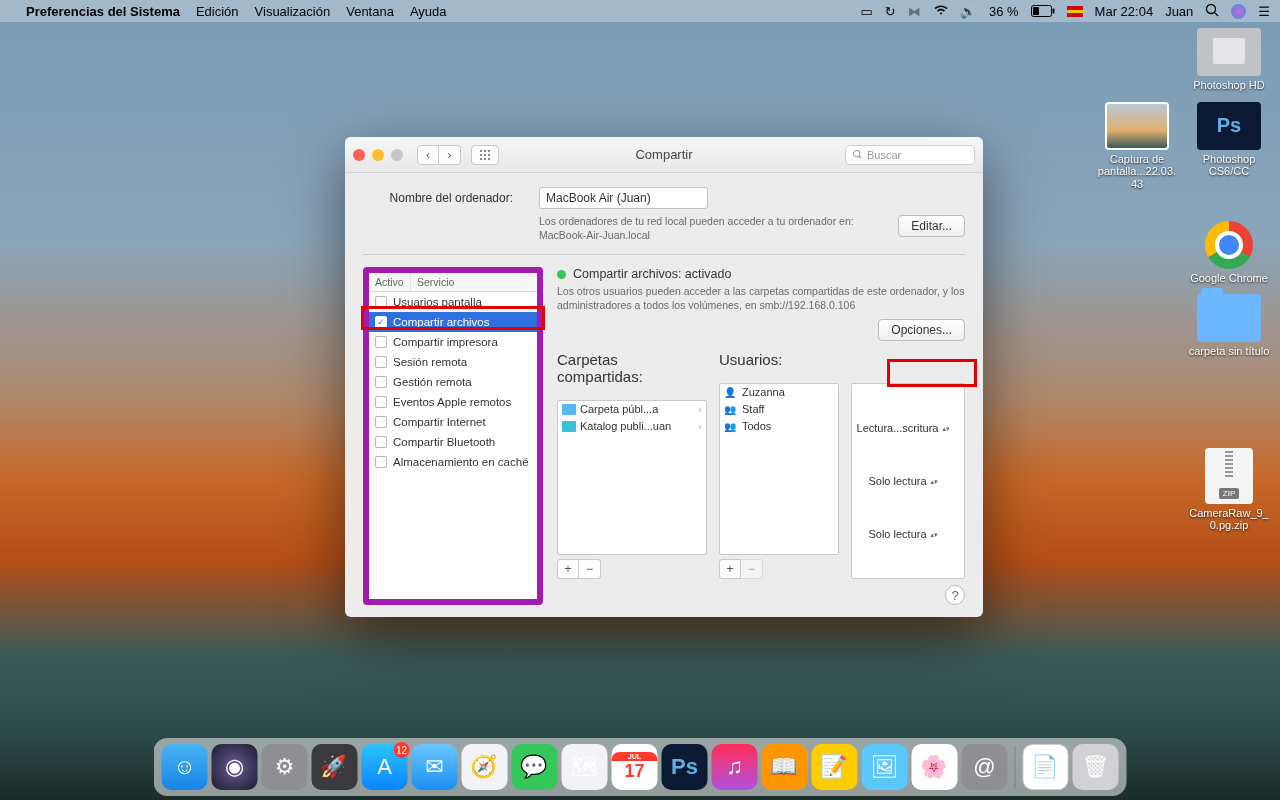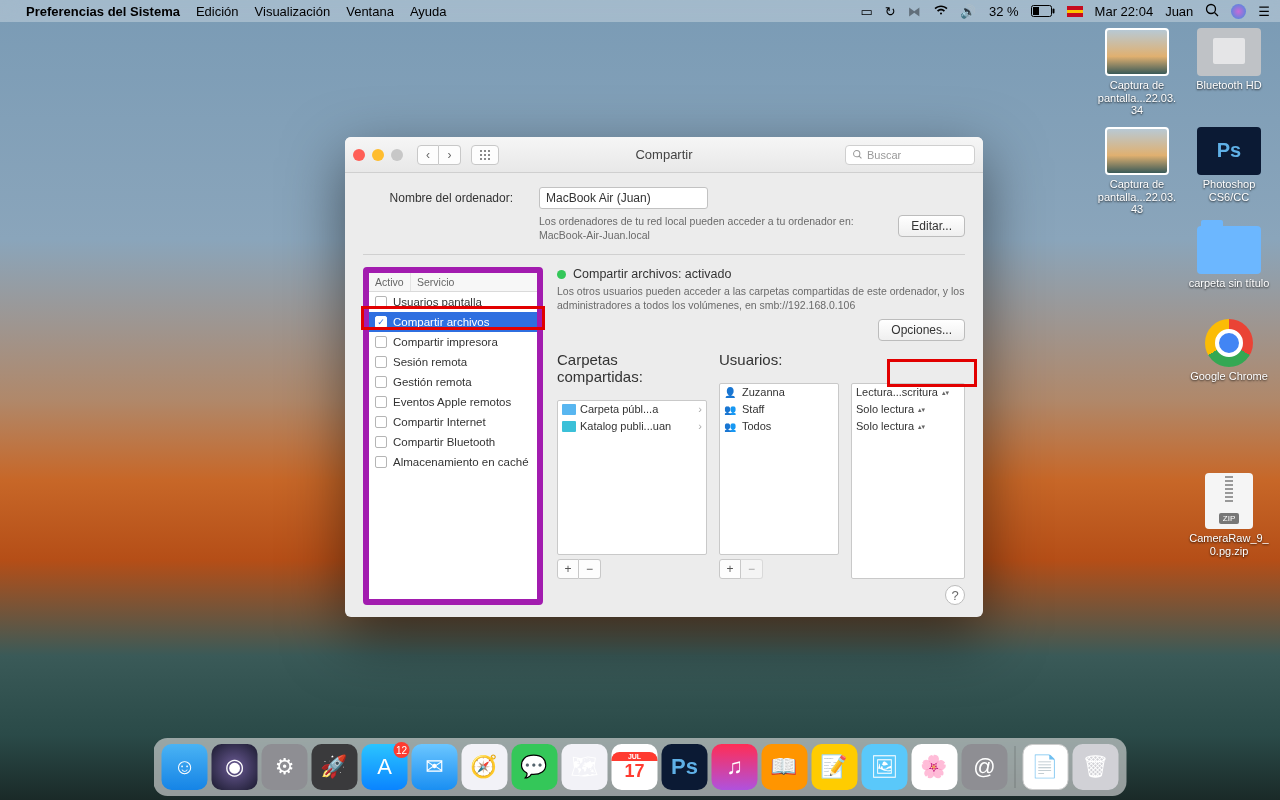--- a/index.html
+++ b/index.html
@@ -73,21 +73,21 @@
 .dot-green { width:9px; height:9px; background:#34c759; border-radius:50%; }
 .opts-row { display:flex; justify-content:flex-end; margin-top:6px;}
 .lists { display:flex; gap:12px; margin-top:10px; flex:1; min-height:0;}
 .listcol { display:flex; flex-direction:column; min-width:0;}
 .listcol .h { font-size:15px; margin-bottom:15px;}
 .listbox { border:1px solid #c9c9c9; background:#fff; flex:1; font-size:11px; overflow:hidden; border-radius:2px;}
 .listbox .item { display:flex; align-items:center; height:17px; padding:0 4px; gap:4px;}
 .foldersmall { width:14px; height:11px; background:#58b6f0; border-radius:1px; flex-shrink:0;}
 .foldersmall.alt{ background:#3bc0d8;}
 .usericon { font-size:10px; width:14px; display:inline-block; text-align:center;}
-.permcol .listbox .item { justify-content:flex-start; padding-right:14px; }
+.permcol .listbox .item { justify-content:center; padding-right:14px;margin-top:36px; }
 .stepper { display:flex; flex-direction:column; font-size:7px; line-height:7px; color:#666;}
 .addrm { display:flex; margin-top:4px; }
 .addrm button { width:22px; height:20px; border:1px solid #c8c8c8; background:#fdfdfd; font-size:12px; color:#555;}
 .addrm button:first-child{border-radius:3px 0 0 3px;} .addrm button:last-child{border-radius:0 3px 3px 0; border-left:0;}
 
 .helpbtn { width:20px; height:20px; border:1px solid #bcbcbc; border-radius:50%; background:#fff; color:#6a6a6a; font-size:13px; display:flex; align-items:center; justify-content:center; align-self:flex-end; margin-top:6px;}
 
 
 .annot { position:absolute; border:3px solid #e20000; pointer-events:none; }
 
@@ -132,21 +132,21 @@
   <div class="right">
     <span class="item">▭</span>
     <span class="item">↻</span>
     <span class="item" style="opacity:.4">⧓</span>
     <span class="item">
       <svg width="16" height="12" viewBox="0 0 16 12">
           <path d="M8 10.5a1 1 0 100-2 1 1 0 000 2zM4 6.5c2.2-2.2 5.8-2.2 8 0l-1.2 1.2c-1.5-1.5-4-1.5-5.6 0L4 6.5zM1.5 4C5 0.5 11 0.5 14.5 4l-1.2 1.2C10.5 2.4 5.5 2.4 2.7 5.2L1.5 4z" fill="#000"></path>
         </svg>
     </span>
     <span class="item">🔊</span>
-    <span class="item">32 %</span>
+    <span class="item">36 %</span>
     <span class="item battery-icon">
       <svg width="24" height="12" viewBox="0 0 24 12">
           <rect x="0.5" y="0.5" width="20" height="11" rx="2" fill="none" stroke="#000"></rect>
           <rect x="21.5" y="3.5" width="2" height="5" rx="1" fill="#000"></rect>
           <rect x="2" y="2" width="6" height="8" fill="#000"></rect>
         </svg>
     </span>
     <span class="flag item"></span>
     <span class="item">Mar 22:04</span>
     <span class="item">Juan</span>
@@ -157,45 +157,41 @@
         </svg>
     </span>
     <span class="item" style="width:15px;height:15px;border-radius:50%;background:radial-gradient(#c96bd6,#3a8de0);display:inline-block"></span>
     <span class="item">☰</span>
   </div>
 </div>
 
 <div class="desktop-icons">
   <div class="row2">
     <div class="di">
-        <div class="iconbox thumb"></div>
-        <div class="lbl">Captura de pantalla...22.03.34</div>
-      </div>
-    <div class="di">
         <div class="iconbox drive"></div>
-        <div class="lbl">Bluetooth HD</div>
+        <div class="lbl">Photoshop HD</div>
       </div>
   </div>
   <div class="row2">
     <div class="di">
         <div class="iconbox thumb"></div>
         <div class="lbl">Captura de pantalla...22.03.43</div>
       </div>
     <div class="di">
         <div class="iconbox psicon">Ps</div>
         <div class="lbl">Photoshop CS6/CC</div>
       </div>
   </div>
+  <div class="di" style="margin-top:20px">
+      <div class="chromeicon"></div>
+      <div class="lbl">Google Chrome</div>
+    </div>
   <div class="di">
       <div class="iconbox folder"></div>
       <div class="lbl">carpeta sin título</div>
-    </div>
-  <div class="di" style="margin-top:20px">
-      <div class="chromeicon"></div>
-      <div class="lbl">Google Chrome</div>
     </div>
   <div class="di" style="margin-top:80px">
       <div class="zipicon">
         <span class="tag">ZIP</span>
       </div>
       <div class="lbl">CameraRaw_9_0.pg.zip</div>
     </div>
 </div>
 
 <div class="window">

